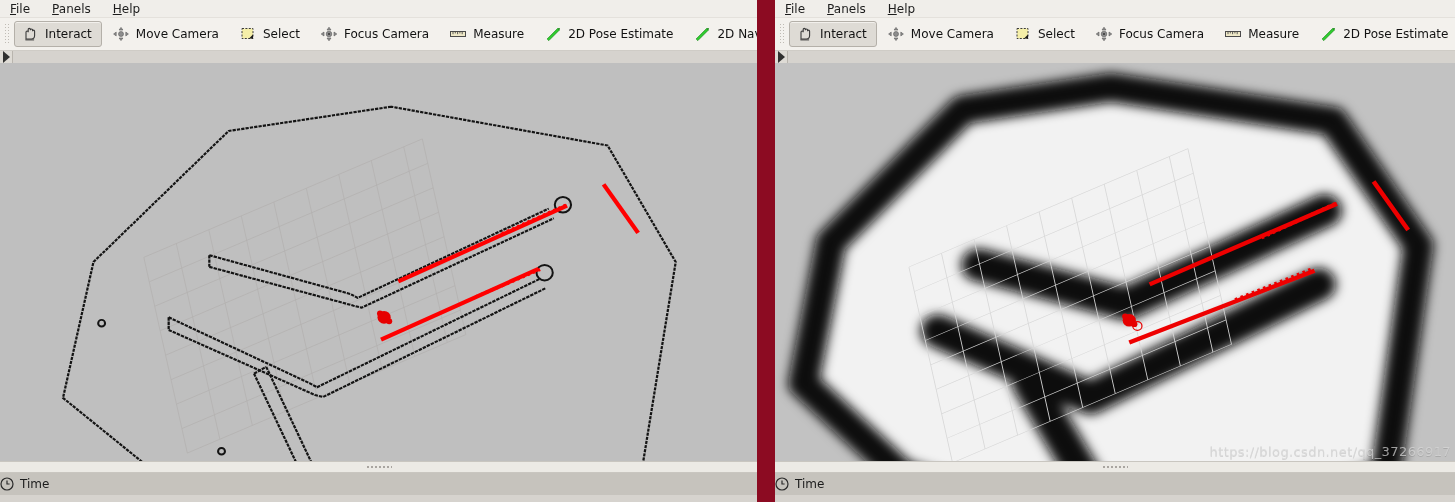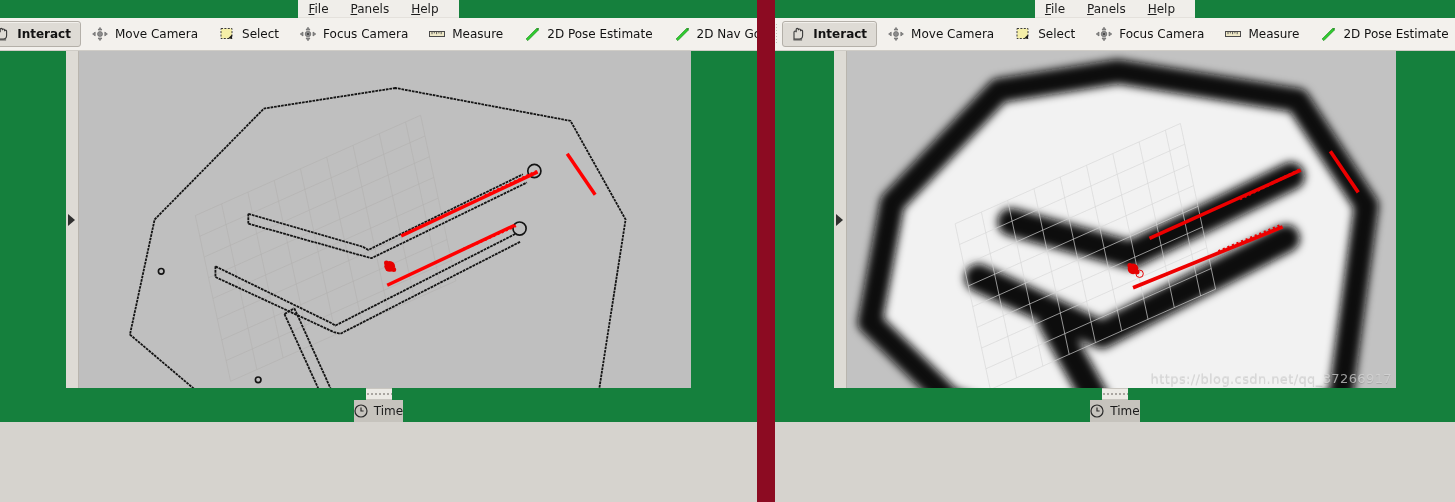--- a/index.html
+++ b/index.html
@@ -19,27 +19,26 @@
     width: 1455px;
     height: 502px;
     display: flex;
     flex-direction: row;
     background: #d6d3ce;
   }
 
   
   .rviz-window {
     position: relative;
-    height: 422px;
+    height: 495px;
     display: flex;
     flex-direction: column;
-    background: #15803d;
+    background: #fde047;
     overflow: hidden;
     flex: 0 0 auto;
-    align-items: center;
   }
   .rviz-window.left  { width: 757px; }
   .rviz-window.right { width: 680px; }
 
   
   .window-divider {
     flex: 0 0 auto;
     width: 18px;
     height: 502px;
     background: #8c0b22;
@@ -95,39 +94,39 @@
     margin-right: 3px;
     border: 1px solid transparent;
     border-radius: 3px;
     white-space: nowrap;
     flex: 0 0 auto;
   }
   .tb-btn.checked {
     background: #dedbd5;
     border-color: #b4b0a9;
     box-shadow: inset 0 1px 0 #f2f0ec;
-    font-weight: bold;
   }
   .tb-label {
     font-size: 12px;
     color: #121212;
     margin-left: 6px;
     line-height: 14px;
   }
   .tb-icon {
     width: 18px;
     height: 16px;
     flex: 0 0 auto;
     display: block;
   }
 
   
   .midrow {
     flex: 1 1 auto;
     display: flex;
+    flex-direction: column;
     min-height: 0;
     background: #d6d3ce;
   }
   .panel-handle {
     width: 12px;
     background: #dedbd5;
     border-right: 1px solid #b9b5ae;
     display: flex;
     align-items: center;
     justify-content: center;

